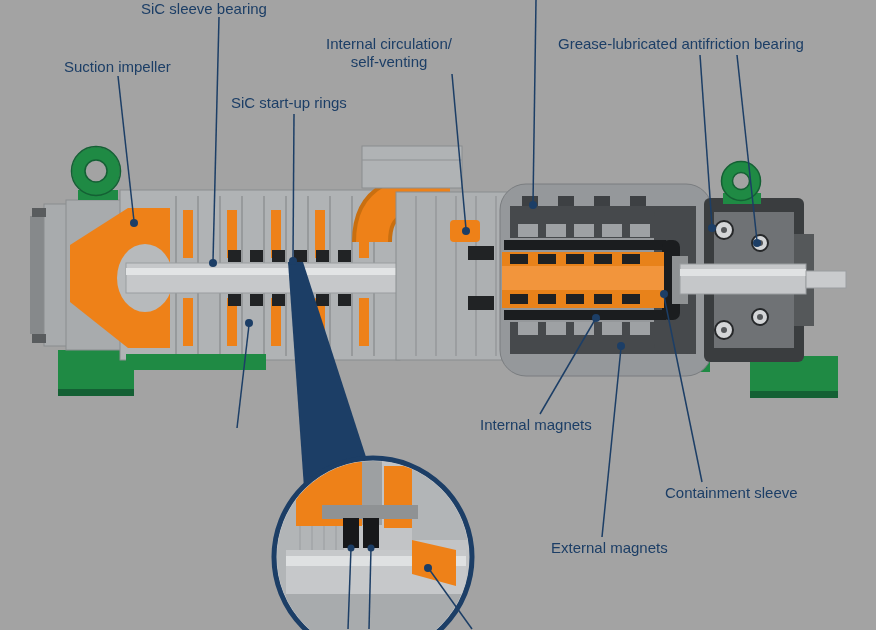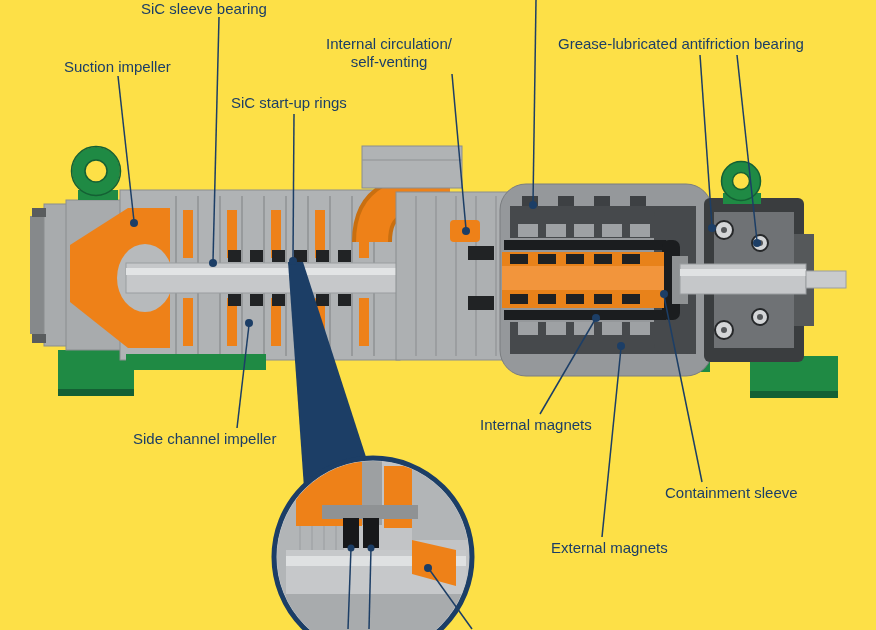--- a/index.html
+++ b/index.html
@@ -1,16 +1,16 @@
 <!DOCTYPE html>
 <html><head>
 <meta charset="utf-8">
 <style>
   html,body{margin:0;padding:0;background:#ffffff;}
-  .canvas{position:relative;width:876px;height:630px;background:#fde047;overflow:hidden;
+  .canvas{position:relative;width:876px;height:630px;background:#a3a3a3;overflow:hidden;
           font-family:"Liberation Sans",sans-serif;}
   svg{position:absolute;left:0;top:0;}
   .lbl{position:absolute;font-size:15px;line-height:18px;color:#1c3e66;white-space:nowrap;}
   .lbl-center{text-align:center;white-space:normal;}
 </style>
 </head>
 <body>
 
 <div class="canvas">
 
@@ -266,21 +266,20 @@
 
   <div class="lbl" style="left:558px;top:35px;">Grease-lubricated antifriction bearing</div>
 
   <div class="lbl lbl-center" style="left:303px;top:35px;width:172px;">
     <span>Internal circulation/</span><br>
     <span>self-venting</span>
   </div>
 
   <div class="lbl" style="left:231px;top:94px;text-align:right;">SiC start-up rings</div>
 
-  <div class="lbl" style="left:133px;top:430px;">Side channel impeller</div>
 
   <div class="lbl" style="left:480px;top:416px;">Internal magnets</div>
 
   <div class="lbl" style="left:665px;top:484px;">Containment sleeve</div>
 
   <div class="lbl" style="left:551px;top:539px;text-align:center;">External magnets</div>
 
 </div>
 
 </body></html>

